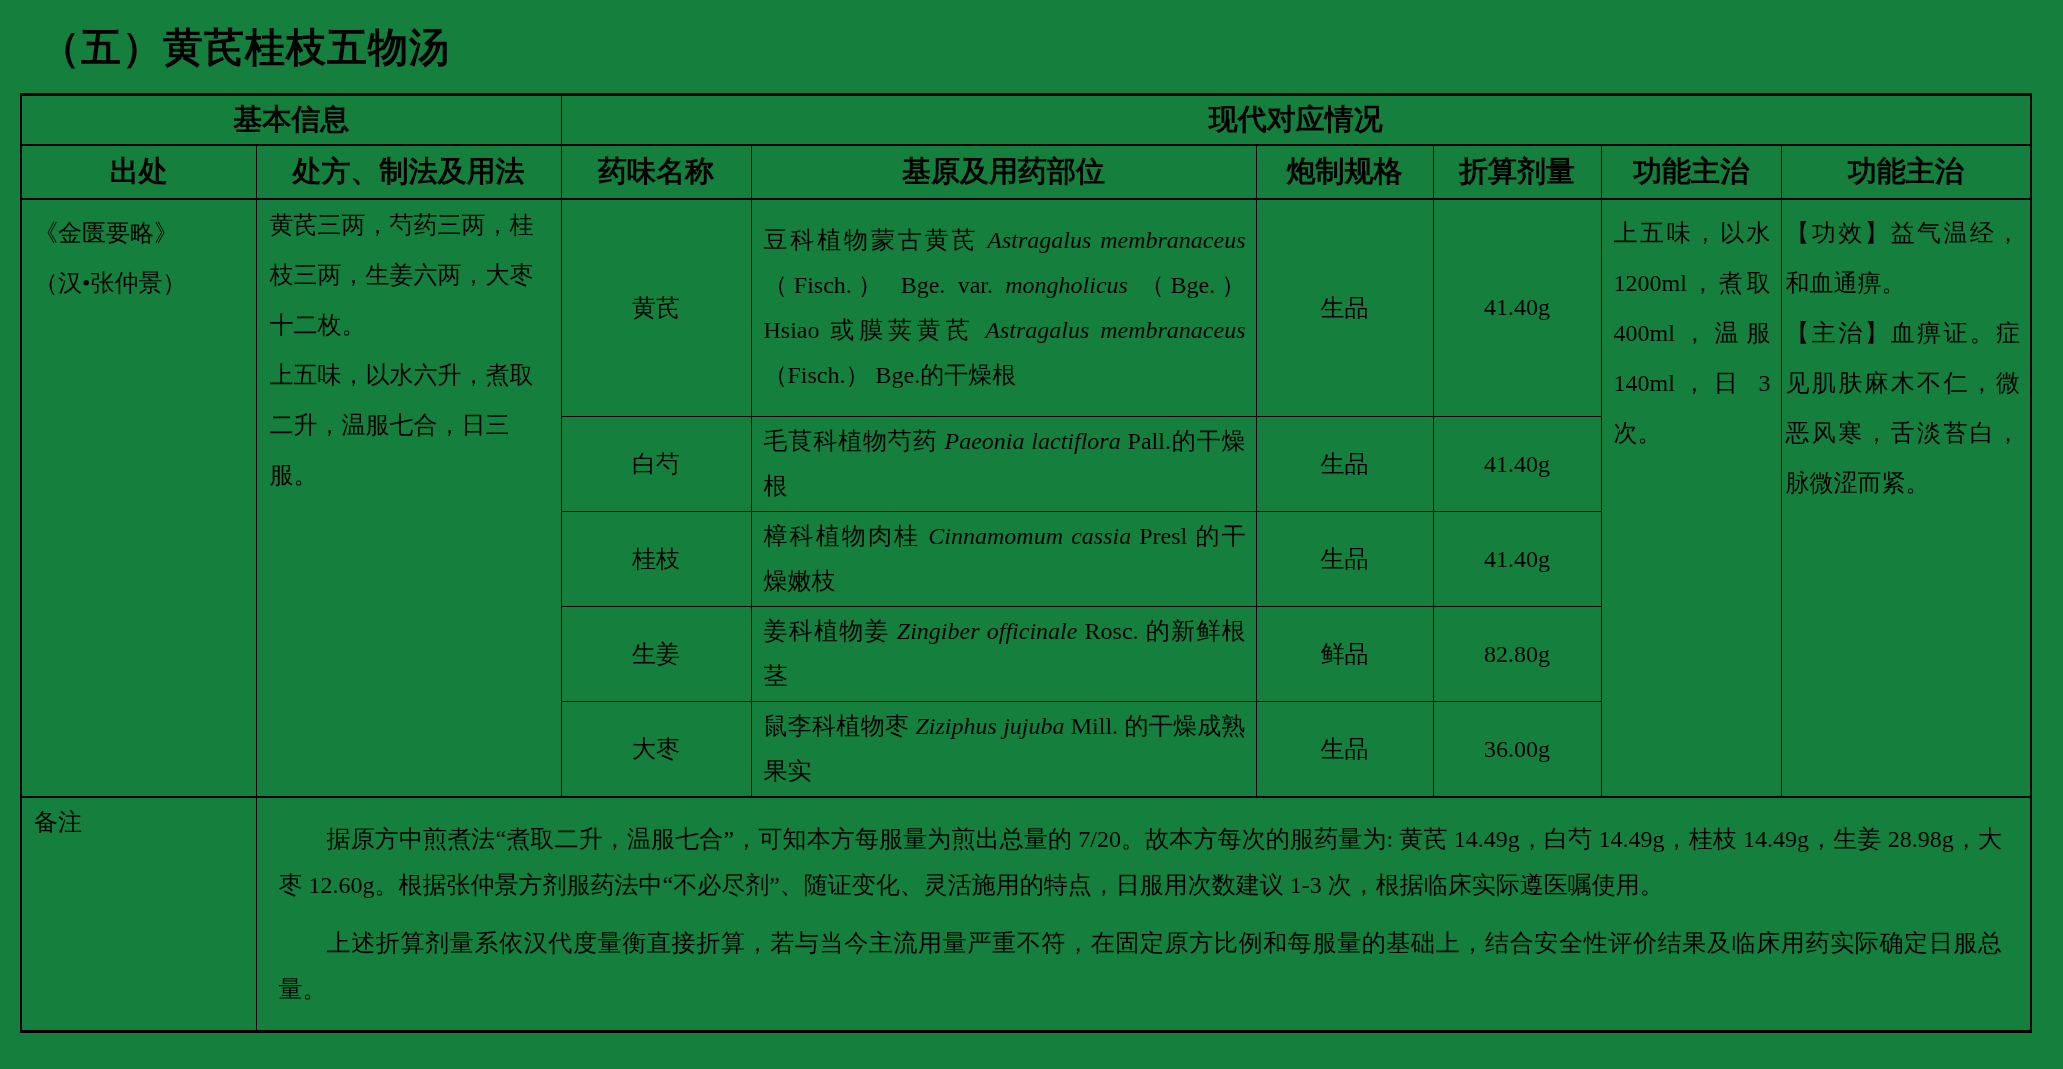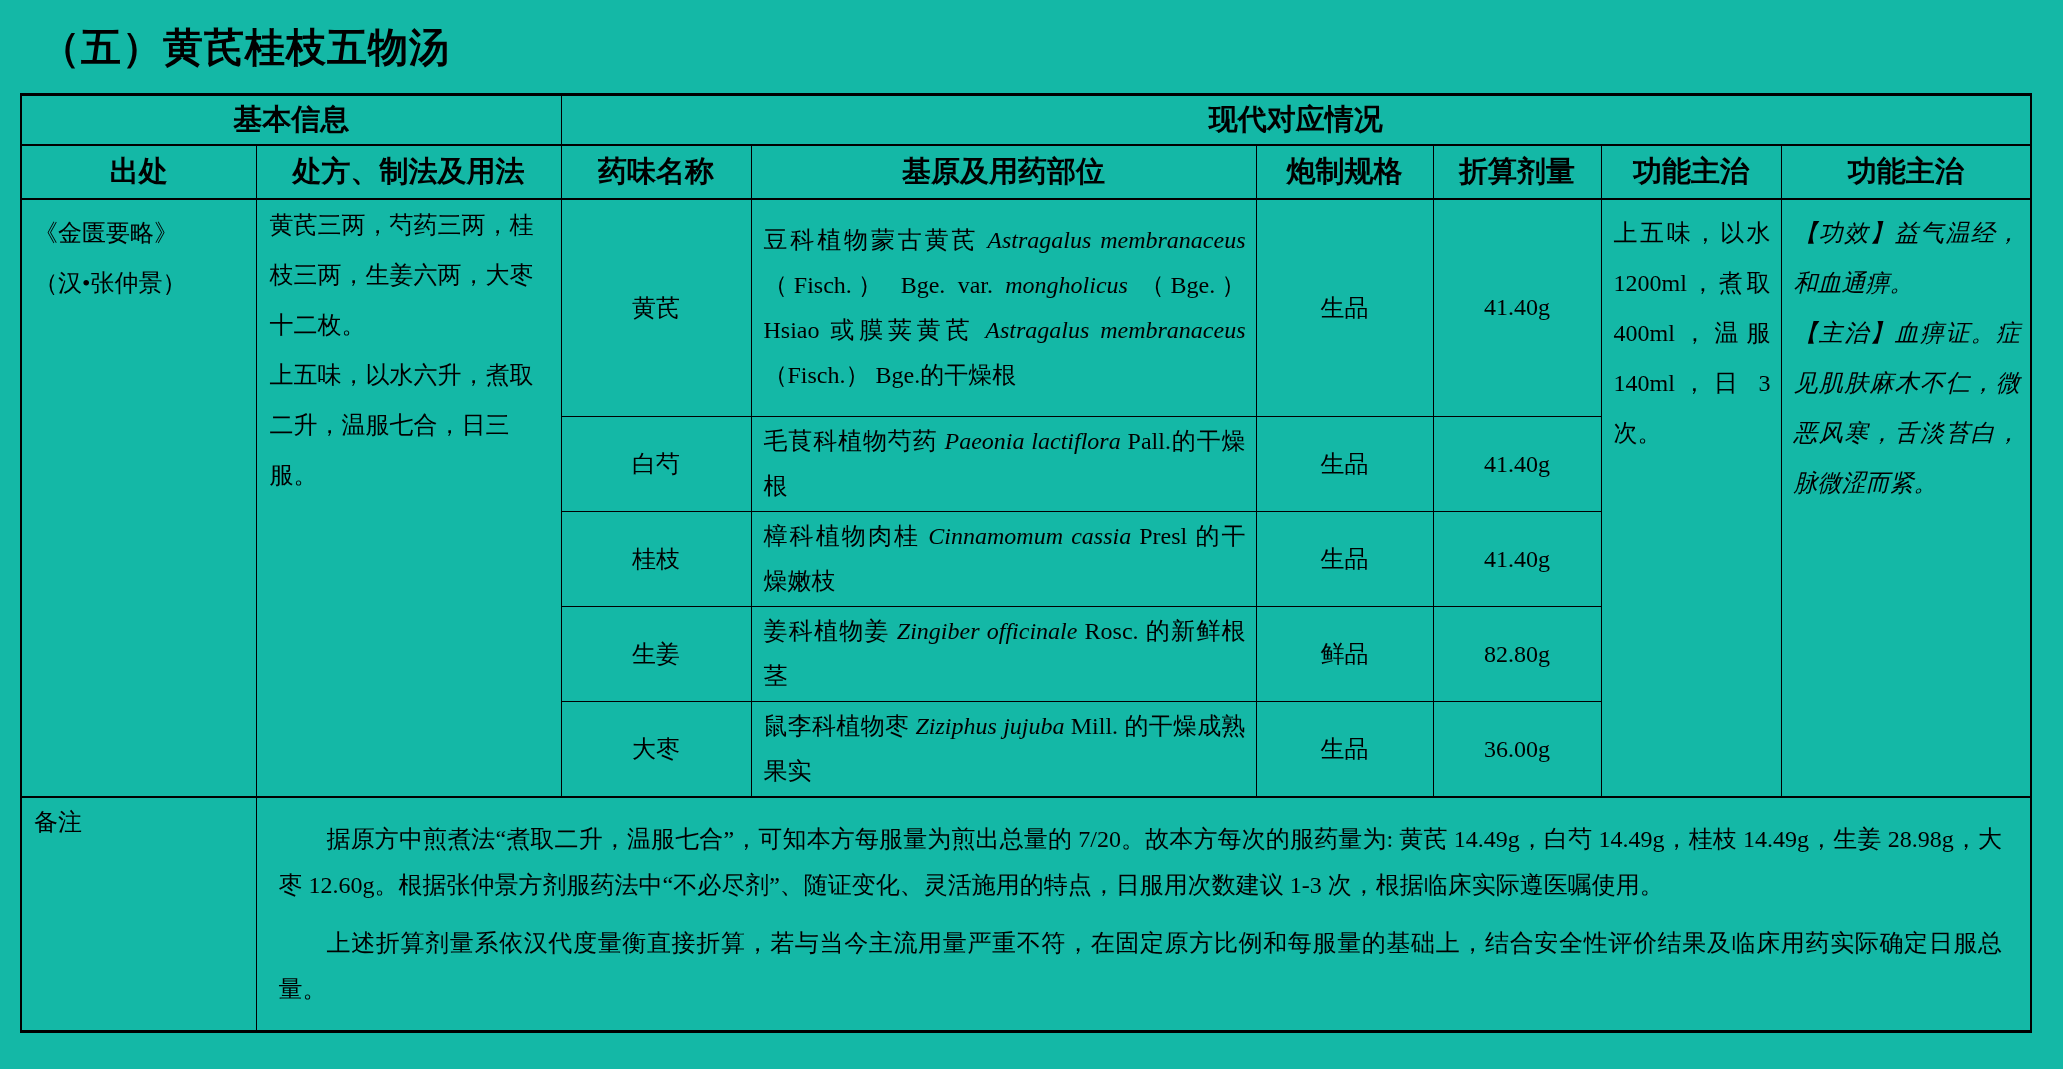--- a/index.html
+++ b/index.html
@@ -6,21 +6,21 @@
     margin: 0;
     padding: 0;
     background: #ffffff;
     color: #000000;
     font-family: "Liberation Serif", "DejaVu Serif", serif;
   }
   .page {
     position: relative;
     width: 2063px;
     height: 1069px;
-    background: #14b8a6;
+    background: #15803d;
     overflow: hidden;
   }
   .page-title {
     margin: 20px 0 0 40px;
     font-size: 40px;
     font-weight: bold;
     letter-spacing: 1px;
   }
   table.formula {
     border-collapse: collapse;
@@ -78,25 +78,24 @@
     margin-left: 46px;
   }
   td.cell-usage {
     vertical-align: top;
     padding: 8px 10px 6px 12px;
     line-height: 50px;
     text-align: justify;
   }
   td.cell-functions {
     vertical-align: top;
-    padding: 8px 10px 6px 12px;
+    padding: 8px 10px 6px 4px;
     line-height: 50px;
     text-align: justify;
     white-space: pre-line;
-    font-style: italic;
   }
   td.cell-notes-label {
     vertical-align: top;
     padding: 8px 6px 6px 12px;
   }
   td.cell-notes {
     vertical-align: top;
     padding: 6px 16px 6px 10px;
     line-height: 46px;
   }

